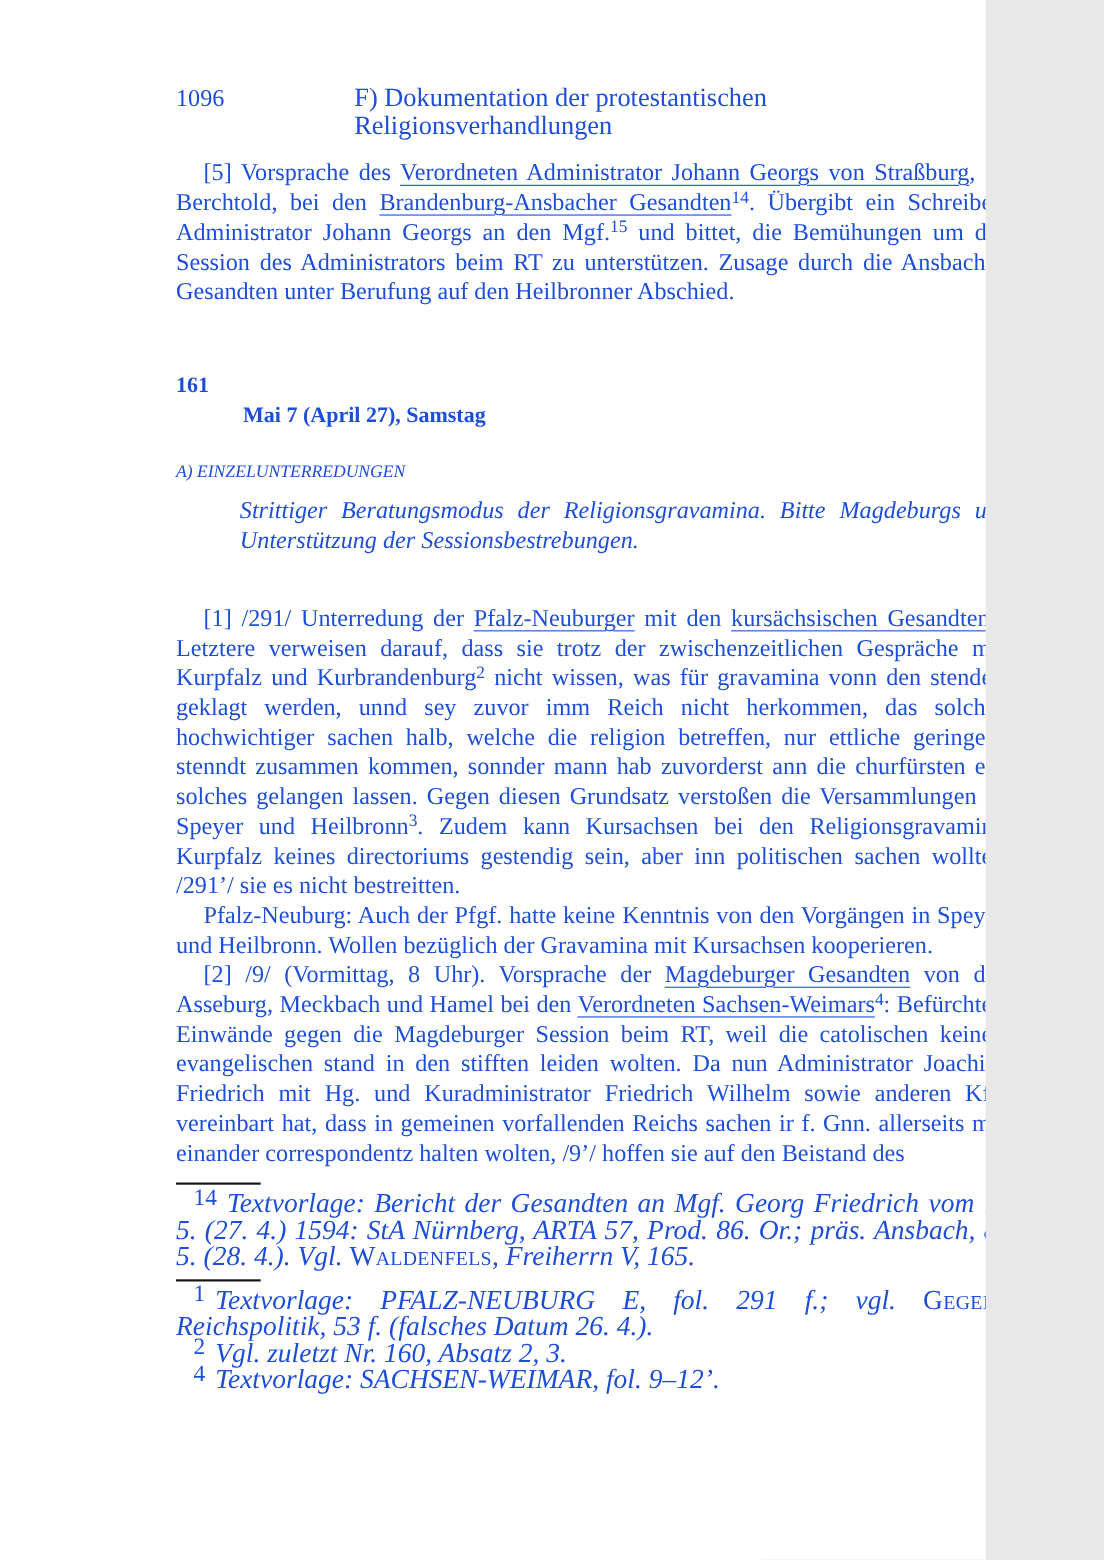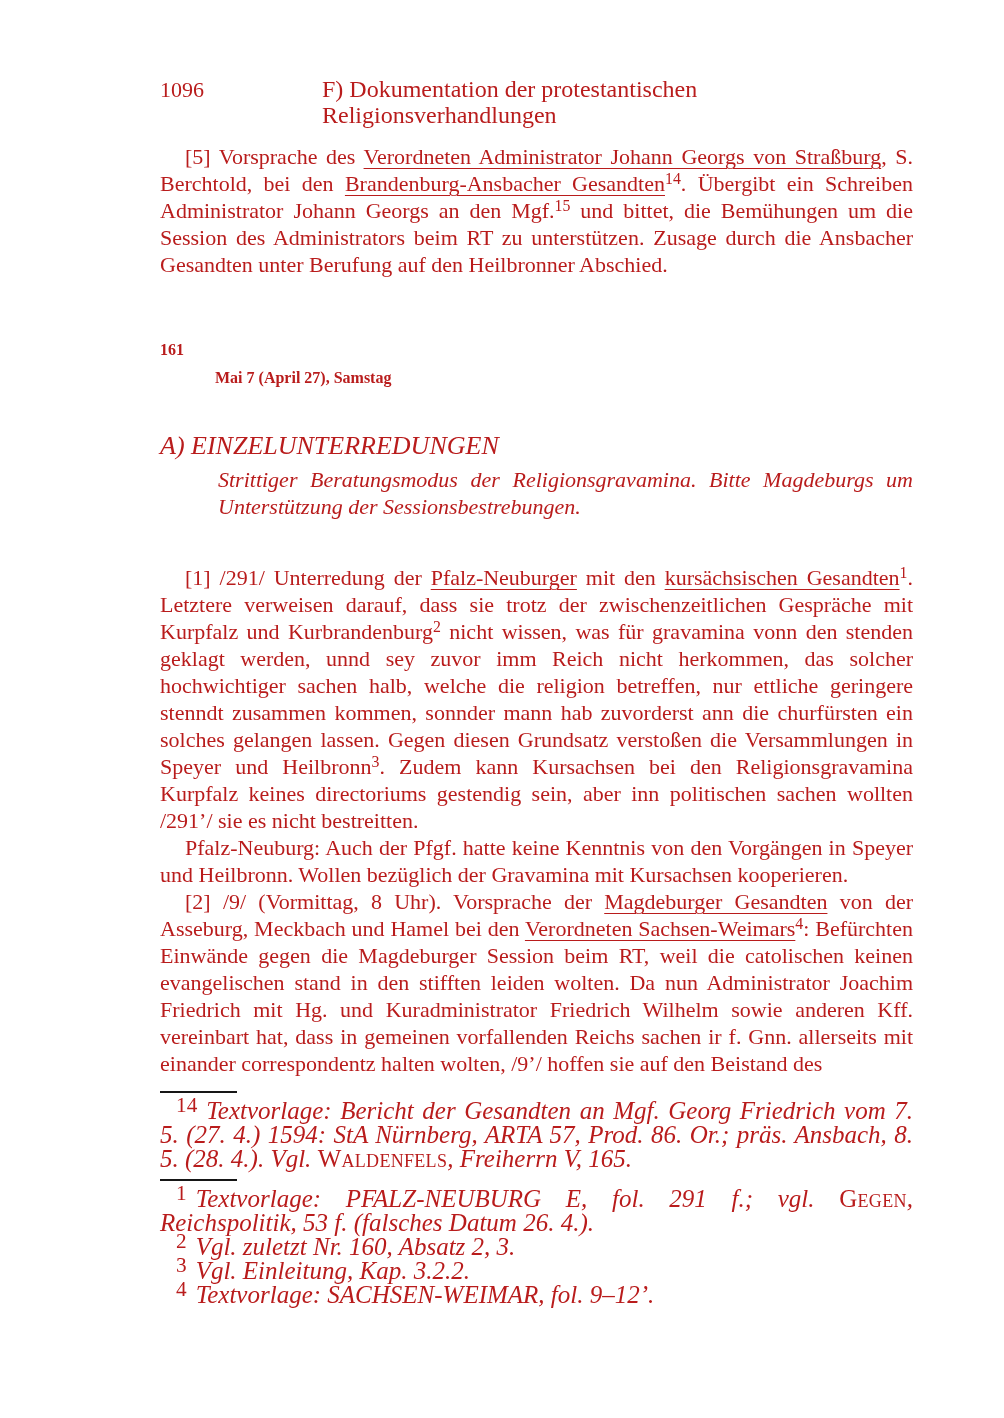--- a/index.html
+++ b/index.html
@@ -1,20 +1,20 @@
 <!DOCTYPE html>
 <html><head>
 <meta charset="utf-8">
 <style>
   html,body{margin:0;padding:0;background:#e8e8e8;}
   .page{
     position:relative;
-    width:1004px;height:1418px;
+    width:896px;height:1418px;
     background:#ffffff;
-    color:#b91c1c;
+    color:#1d4ed8;
     font-family:"Liberation Serif", serif;
     overflow:hidden;
   }
   .content{
     position:absolute;
     left:160px;top:76px;
     width:753px;
   }
   
   .runhead{display:flex;align-items:baseline;font-size:22px;line-height:26px;}
@@ -25,27 +25,27 @@
     margin:0;font-size:22px;line-height:27px;
     text-align:justify;text-indent:25px;
   }
   .para5{margin-top:15px;}
   .it{}
   .rm{font-style:normal;}
   .u{text-decoration:underline;text-underline-offset:4px;text-decoration-thickness:1.2px;}
   sup.ref{font-style:normal;font-size:0.72em;vertical-align:0.42em;line-height:0;}
   
   .entryhead{
-    margin-top:58px;font-size:16px;line-height:28px;font-weight:bold;
+    margin-top:58px;font-size:20px;line-height:28px;font-weight:bold;
     display:flex;
   }
   .entrynum{flex:0 0 auto;}
   .entrydate{margin-left:31px;margin-top:28px;}
   
-  .sectiona{margin-top:40px;font-size:26px;line-height:27px;font-style:italic;}
+  .sectiona{margin-top:24px;font-size:16px;line-height:27px;font-style:italic;}
   .summary{
     margin:7px 0 0 0;padding-left:58px;
     font-size:22px;line-height:27px;font-style:italic;
     text-align:justify;
   }
   .para1{margin-top:44px;}
   
   .fnrule{width:77px;height:0;border-top:2px solid #161616;margin:0;}
   .fnrule1{margin-top:14px;}
   .fnrule2{margin-top:8px;}
@@ -89,18 +89,17 @@
 
     <div class="fnblock">
       <p class="fnpara"><sup class="fnnum">14</sup><span class="it">Textvorlage: Bericht der Gesandten an Mgf. Georg Friedrich vom 7. 5. (27. 4.) 1594: StA Nürnberg, ARTA 57, Prod. 86. Or.; präs. Ansbach, 8. 5. (28. 4.). Vgl. </span><span class="sc">Waldenfels</span><span class="it">, Freiherrn V, 165.</span></p>
     </div>
 
     <div class="fnrule fnrule2"></div>
 
     <div class="fnblock">
       <p class="fnpara"><sup class="fnnum">1</sup><span class="it">Textvorlage: PFALZ-NEUBURG E, fol. 291 f.; vgl. </span><span class="sc">Gegen</span><span class="it">, Reichspolitik, 53 f. (falsches Datum 26. 4.).</span></p>
       <p class="fnpara"><sup class="fnnum">2</sup><span class="it">Vgl. zuletzt Nr. 160, Absatz 2, 3.</span></p>
-      <p class="fnpara"><sup class="fnnum">3</sup><span class="it">Vgl. Einleitung, Kap. 3.2.2.</span></p>
       <p class="fnpara"><sup class="fnnum">4</sup><span class="it">Textvorlage: SACHSEN-WEIMAR, fol. 9–12’.</span></p>
     </div>
 
   </div>
 </div>
 
 </body></html>

